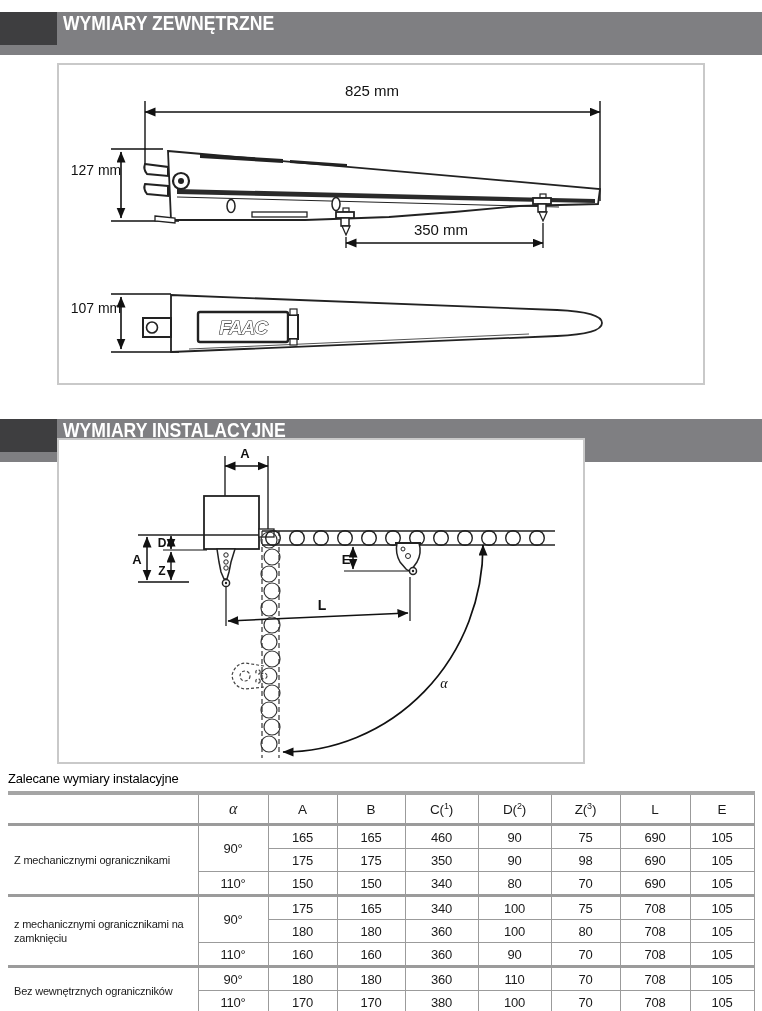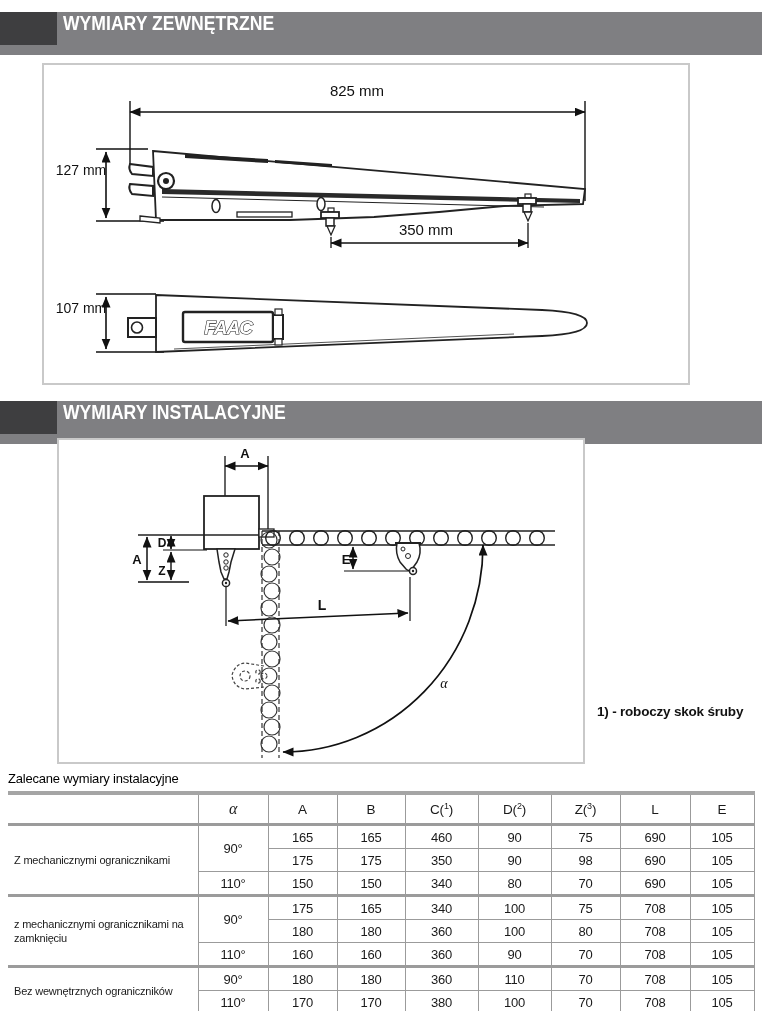--- a/index.html
+++ b/index.html
@@ -10,24 +10,24 @@
   }
   
   .bar{position:absolute;left:0;width:762px;height:43px;background:#7f7f82;display:flex;align-items:flex-start;}
   .bar .sq{position:absolute;left:0;top:0;width:57px;height:33px;background:#3e3e40;}
   .bar .ttl{
     position:relative;margin-left:63px;color:#ffffff;font-size:20px;font-weight:bold;
     letter-spacing:0px;display:inline-block;transform:scaleX(0.88);transform-origin:0 50%;
     white-space:nowrap;
   }
   #bar-external{top:12px;}
-  #bar-install{top:401px;}
+  #bar-install{top:419px;}
   
   .dbox{position:absolute;background:#fff;border:2px solid #c9c9c9;}
-  #box-external{left:42px;top:63px;width:644px;height:318px;}
+  #box-external{left:57px;top:63px;width:644px;height:318px;}
   #box-install{left:57px;top:438px;width:524px;height:322px;}
   svg{display:block;}
   svg text{font-family:"Liberation Sans","DejaVu Sans",sans-serif;fill:#111;}
   .dimtxt{font-size:15px;}
   .dimtxt-s{font-size:14px;}
   .ltr{font-size:13px;font-weight:bold;}
   .alpha-ltr{font-size:14px;font-style:italic;font-family:"Liberation Serif",serif;}
   .faac{font-size:19px;font-weight:bold;font-style:italic;letter-spacing:-1px;
         fill:#ffffff;stroke:#222;stroke-width:1.1px;paint-order:stroke;}
   
@@ -250,21 +250,20 @@
       <path d="M205,226 L186,223 Q176,224 173,235 Q174,247 186,249 L205,247"></path>
       <circle cx="186" cy="236" r="5"></circle>
       <circle cx="199" cy="232" r="2.2"></circle>
       <circle cx="199" cy="241" r="2.2"></circle>
       <circle cx="205" cy="236" r="3"></circle>
     </g>
   </svg>
 </div>
 
 <div id="notes">
-  <div>1) - roboczy skok śruby</div>
 </div>
 
 <div id="table-title">Zalecane wymiary instalacyjne</div>
 
 <table id="dim-table">
   <colgroup>
     <col style="width:190px">
       <col style="width:70px">
       <col style="width:69px">
       <col style="width:68px">

